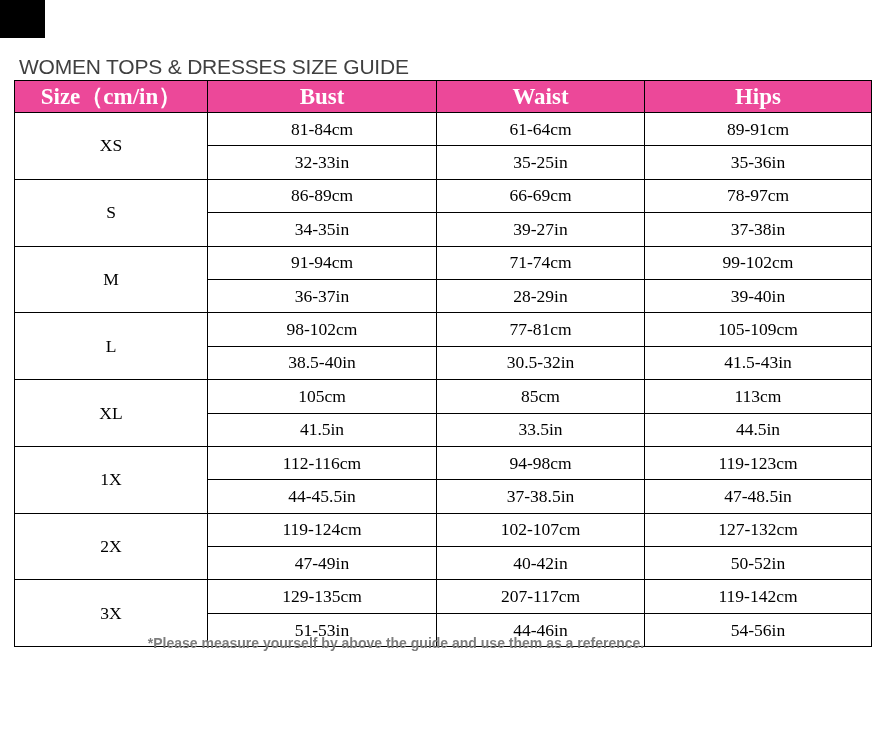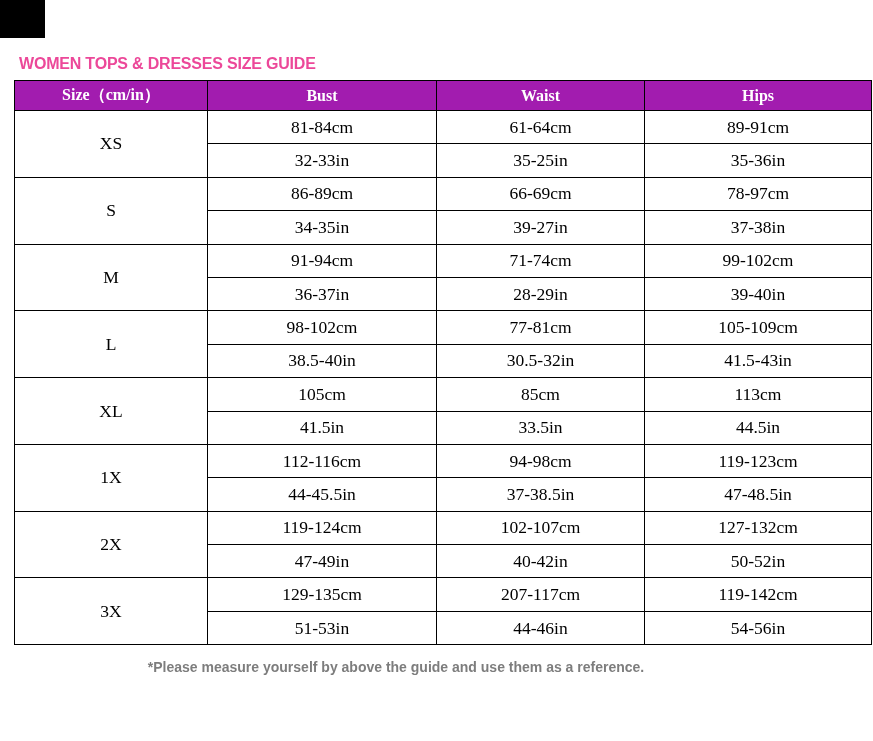--- a/index.html
+++ b/index.html
@@ -21,65 +21,65 @@
     top: 0;
     width: 45px;
     height: 38px;
     background: #000000;
   }
   #page-title {
     position: absolute;
     left: 19px;
     top: 55px;
     font-family: "Liberation Sans", sans-serif;
-    font-weight: bold;
-    font-size: 16px;
+    font-weight: normal;
+    font-size: 21px;
     letter-spacing: -0.2px;
-    color: #ec4899;
+    color: #404040;
     white-space: nowrap;
   }
   #size-table {
     position: absolute;
     left: 14px;
     top: 80px;
     width: 857px;
     border-collapse: collapse;
     table-layout: fixed;
   }
   #size-table col.c-size  { width: 193px; }
   #size-table col.c-bust  { width: 229px; }
   #size-table col.c-waist { width: 208px; }
   #size-table col.c-hips  { width: 227px; }
   #size-table th {
-    background: #a21caf;
+    background: #ec4899;
     color: #ffffff;
     font-family: "Liberation Serif", "DejaVu Serif", serif;
     font-weight: bold;
-    font-size: 16px;
+    font-size: 23px;
     height: 29px;
     border: 1.5px solid #000000;
     text-align: center;
     padding: 0;
     margin-top: 24px;
   }
   #size-table td {
     border: 1.5px solid #000000;
     font-family: "Liberation Serif", "DejaVu Serif", serif;
     font-size: 17.5px;
     color: #000000;
     text-align: center;
     vertical-align: middle;
     height: 32.4px;
     padding: 0;
     background: #ffffff;
   }
   #footnotes {
     position: absolute;
     left: 0;
-    top: 656px;
+    top: 632px;
     width: 792px;
     text-align: center;
   }
   .footnote {
     font-family: "Liberation Sans", sans-serif;
     font-weight: bold;
     font-size: 14px;
     color: #7d7d7d;
     line-height: 23px;
     white-space: nowrap;

